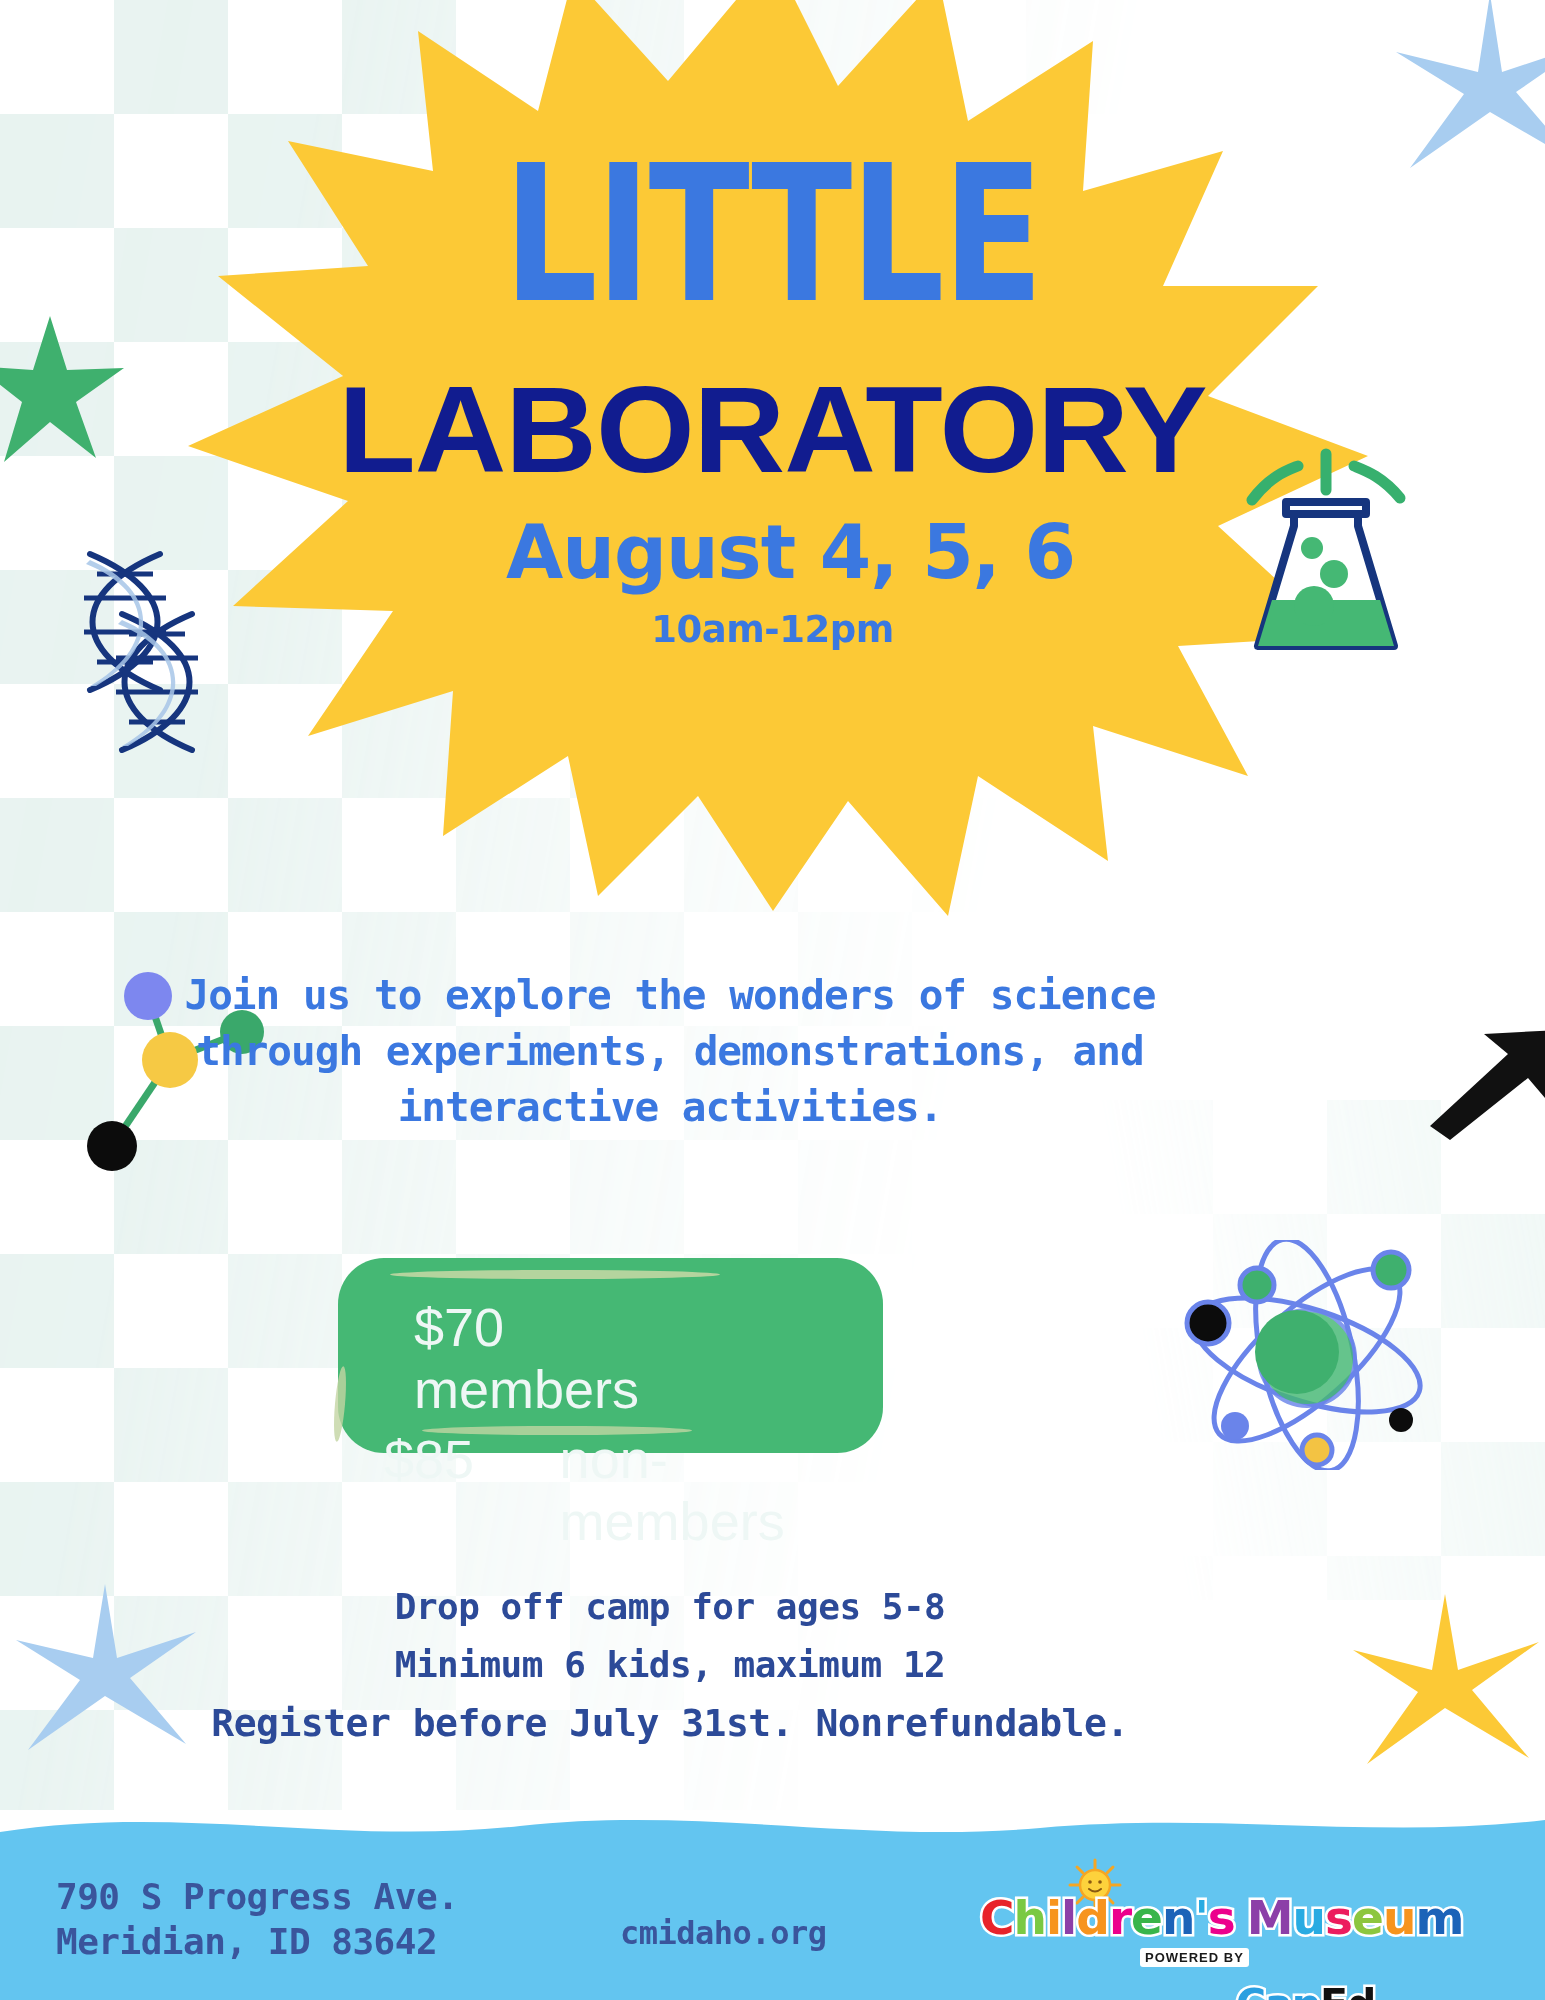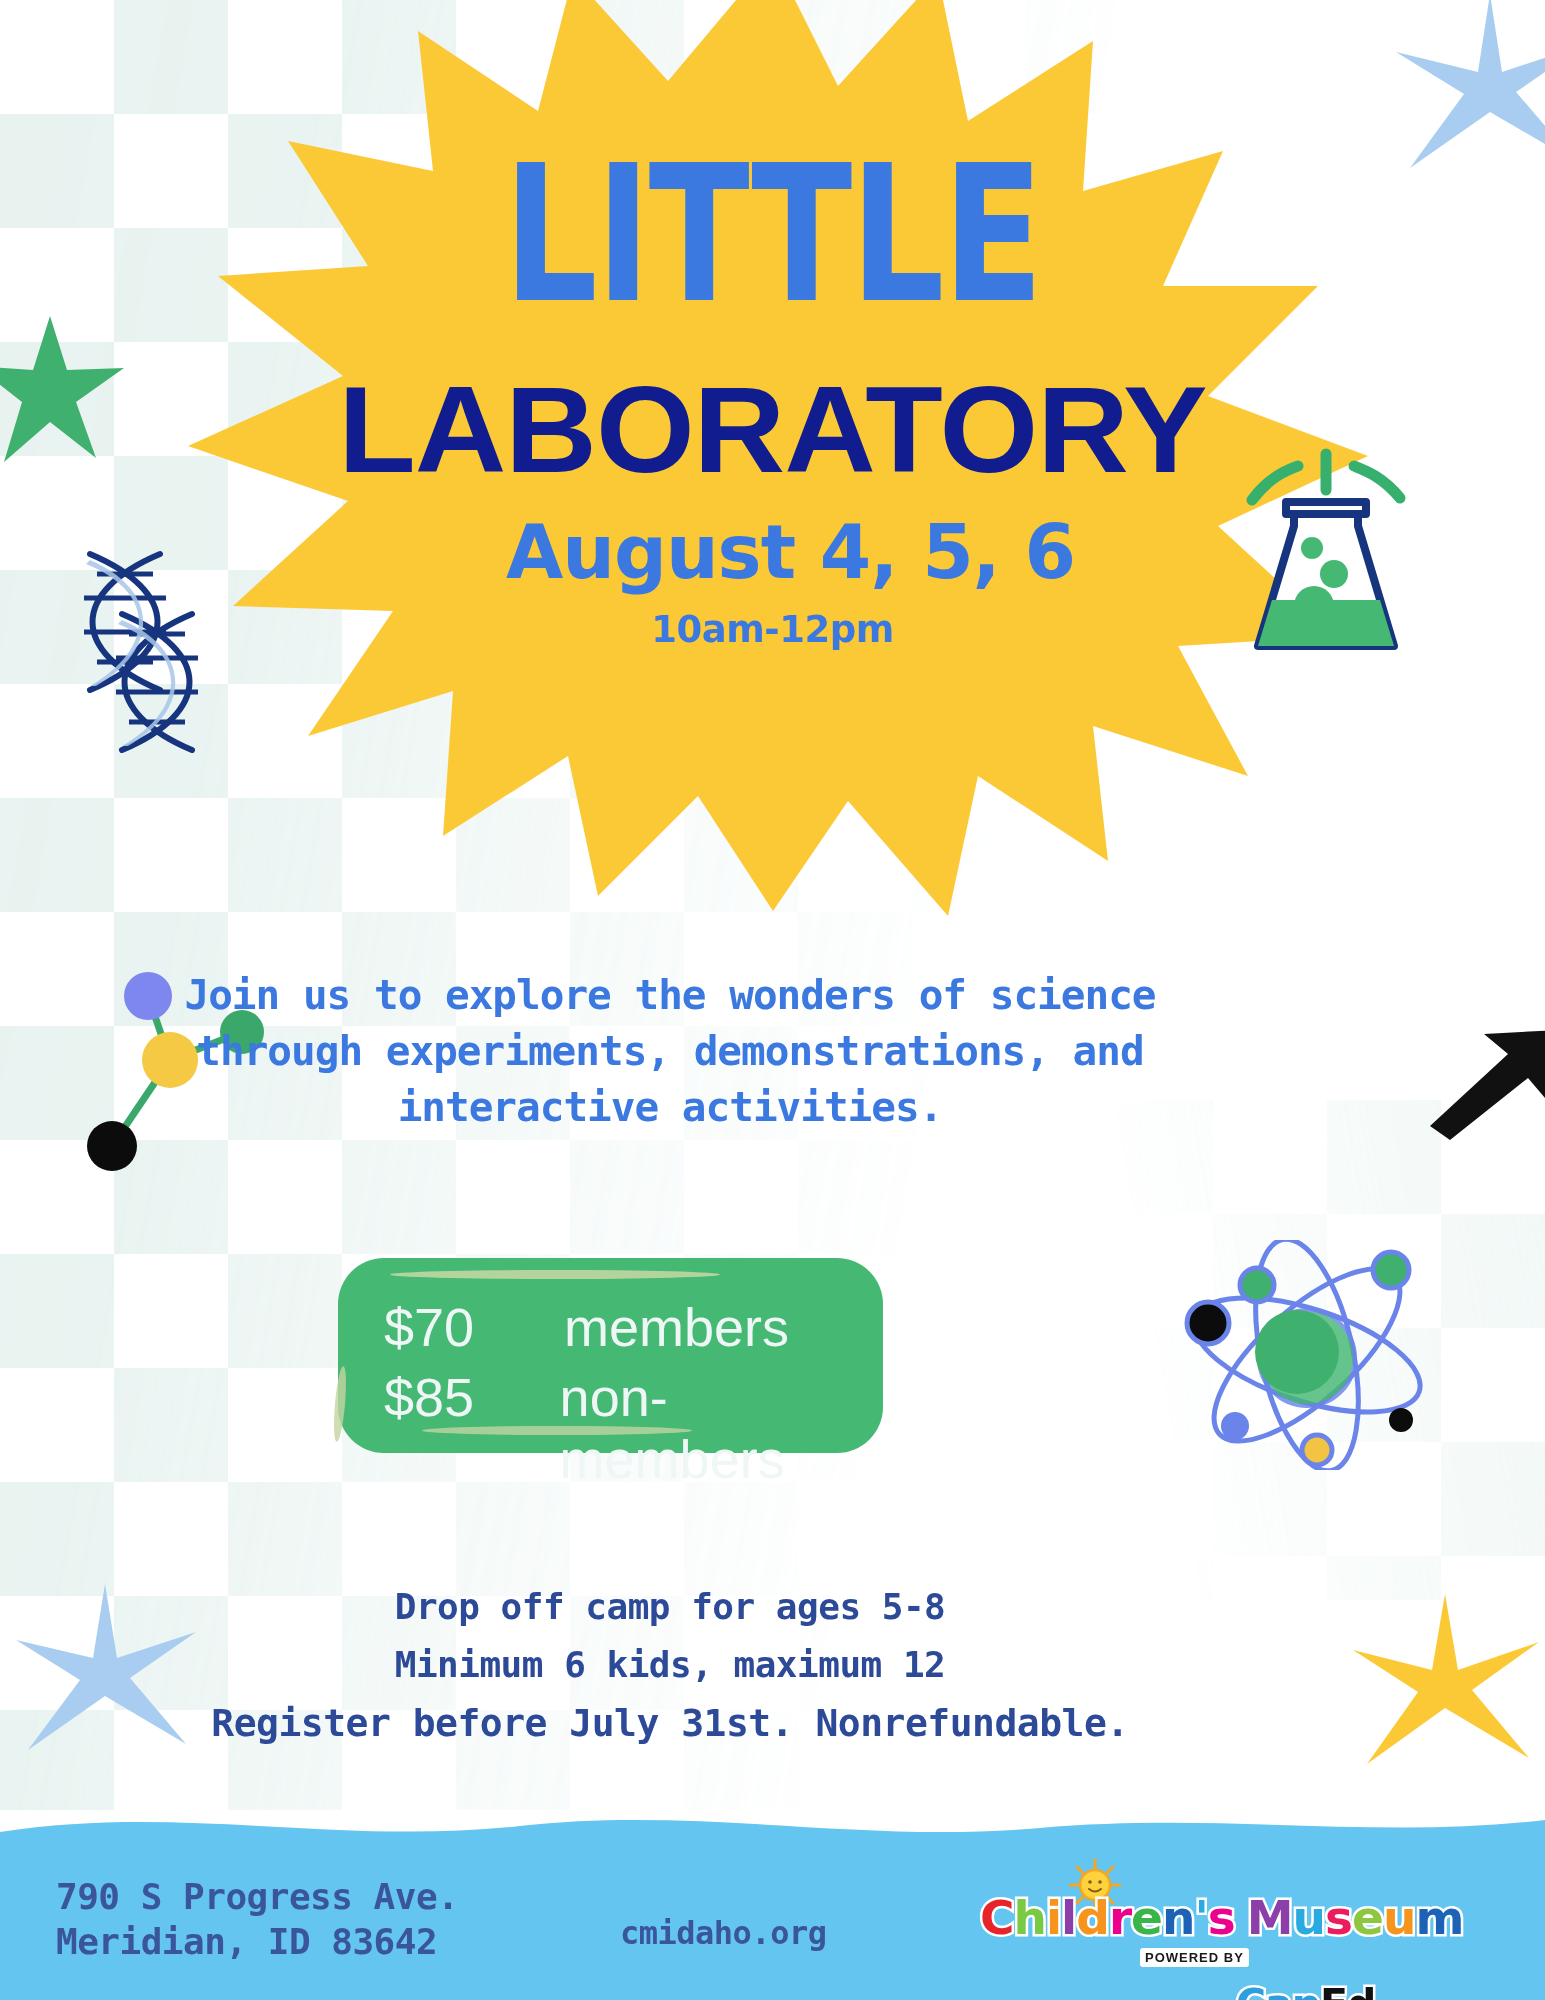--- a/index.html
+++ b/index.html
@@ -168,21 +168,21 @@
     display: flex;
     align-items: baseline;
     justify-content: flex-start;
     color: #eef7f5;
     font-family: "Liberation Sans", sans-serif;
     font-weight: 400;
     font-size: 54px;
     padding-left: 46px;
     z-index: 2;
   }
-  .price-row.r1 { padding-top: 38px; }
+  .price-row.r1 { padding-top: 38px; flex-direction: column; }
   .price-row.r2 { padding-top: 8px; }
   .price-amt { width: 150px; display: inline-block; }
   .price-lbl { margin-left: 30px; }
 
   
   .details {
     position: absolute;
     left: 120px;
     width: 1100px;
     top: 1578px;

